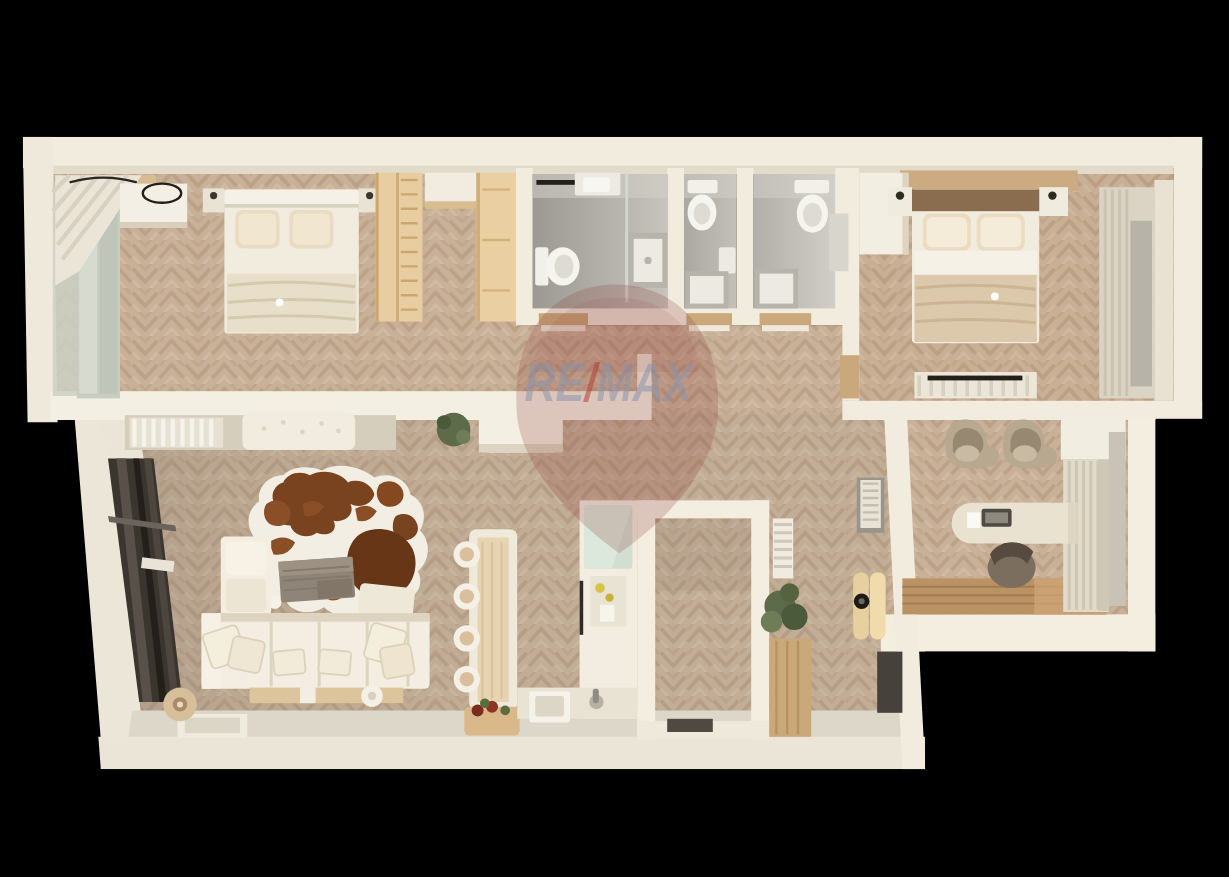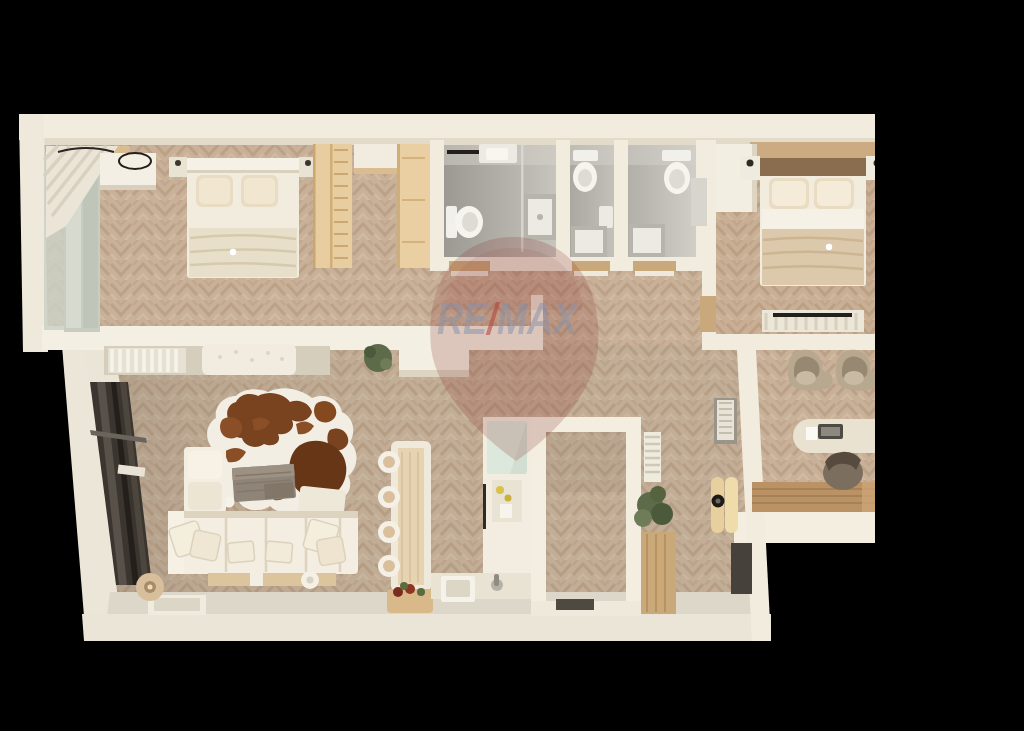--- a/index.html
+++ b/index.html
@@ -1,16 +1,16 @@
 <!DOCTYPE html>
 <html><head>
 <meta charset="utf-8">
 <style>
   html,body{margin:0;padding:0;background:#000;}
-  #stage{position:relative;width:875px;height:731px;background:#000;overflow:hidden;
+  #stage{position:relative;width:1024px;height:731px;background:#000;overflow:hidden;
          font-family:"Liberation Sans", sans-serif;}
   svg{position:absolute;top:0;left:0;}
 </style>
 </head>
 <body>
 <div id="stage">
 <svg width="1024" height="731" viewBox="0 0 1024 731">
 <defs>
   <pattern id="hb" width="44" height="20" patternUnits="userSpaceOnUse">
     <rect width="44" height="20" fill="#c9b199"></rect>

